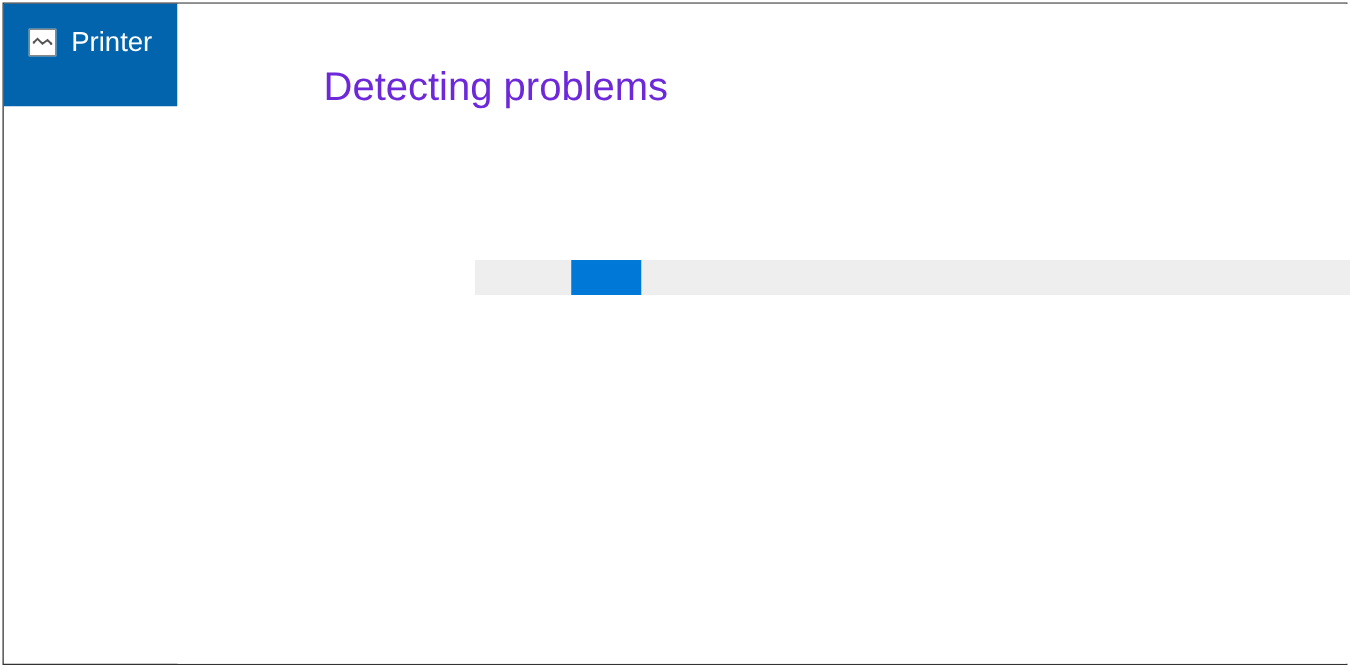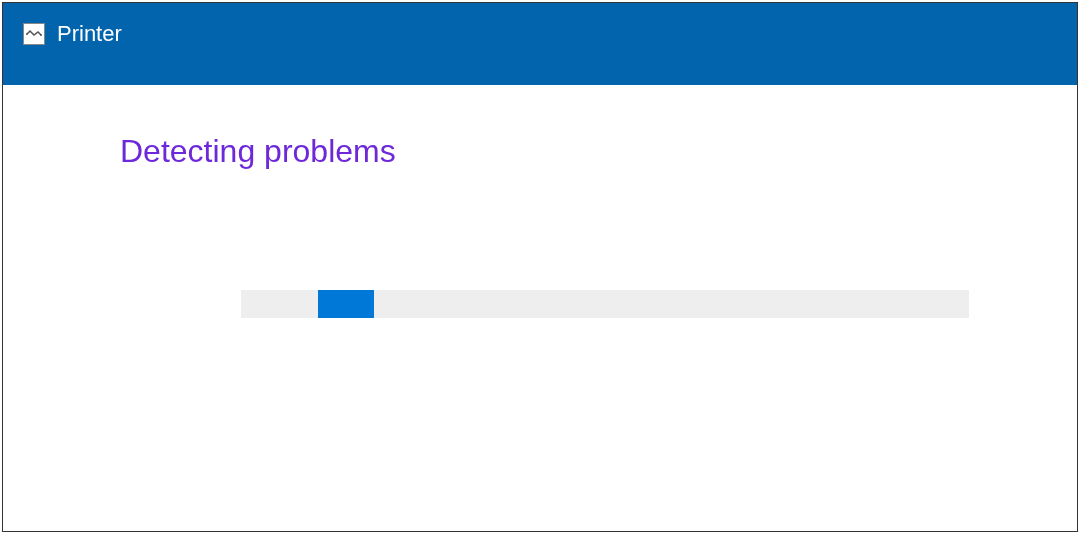--- a/index.html
+++ b/index.html
@@ -17,21 +17,21 @@
       position: relative;
     }
     
     .window {
       width: 1076px;
       height: 530px;
       margin: 2px;
       border: 1px solid #333;
       background: #ffffff;
       display: flex;
-      flex-direction: column;
+      flex-direction: row;
     }
     
     .titlebar {
       background: #0164ad;
       height: 82px;
       display: flex;
       align-items: flex-start;
       padding: 16px 20px;
     }
     

